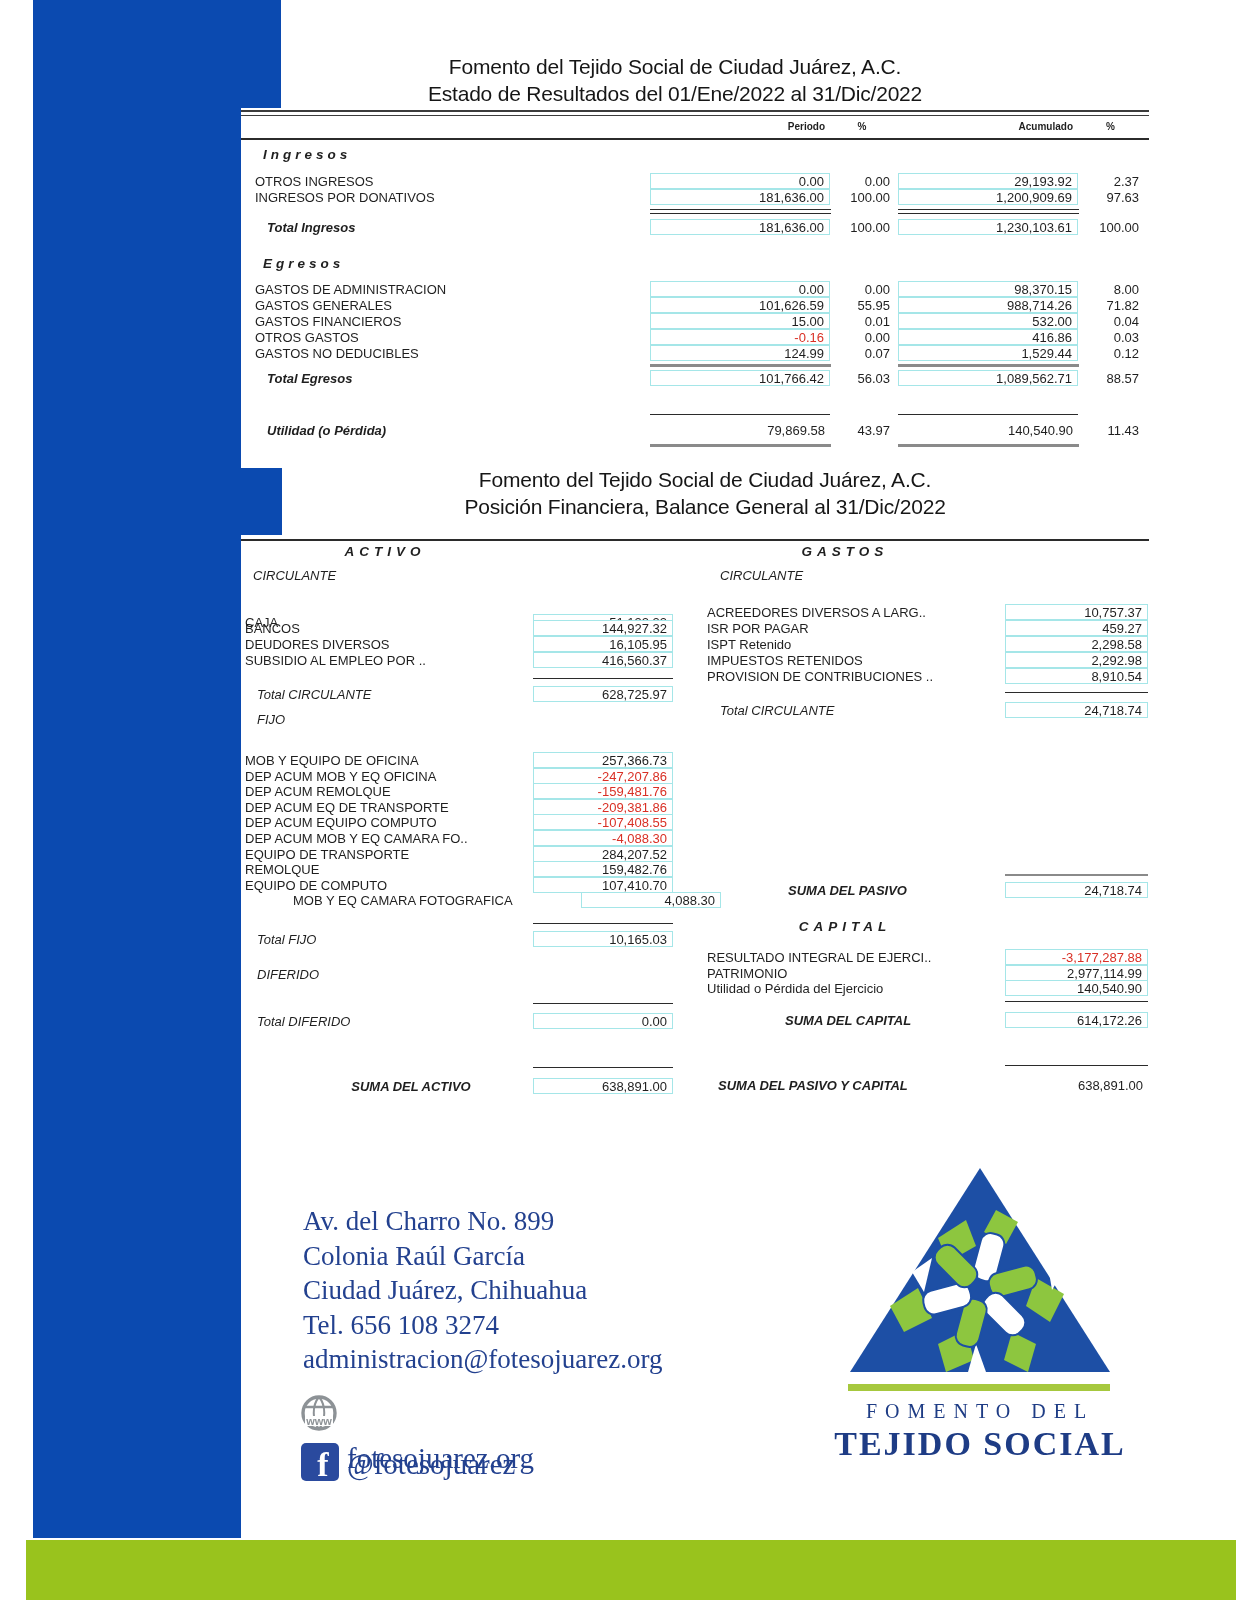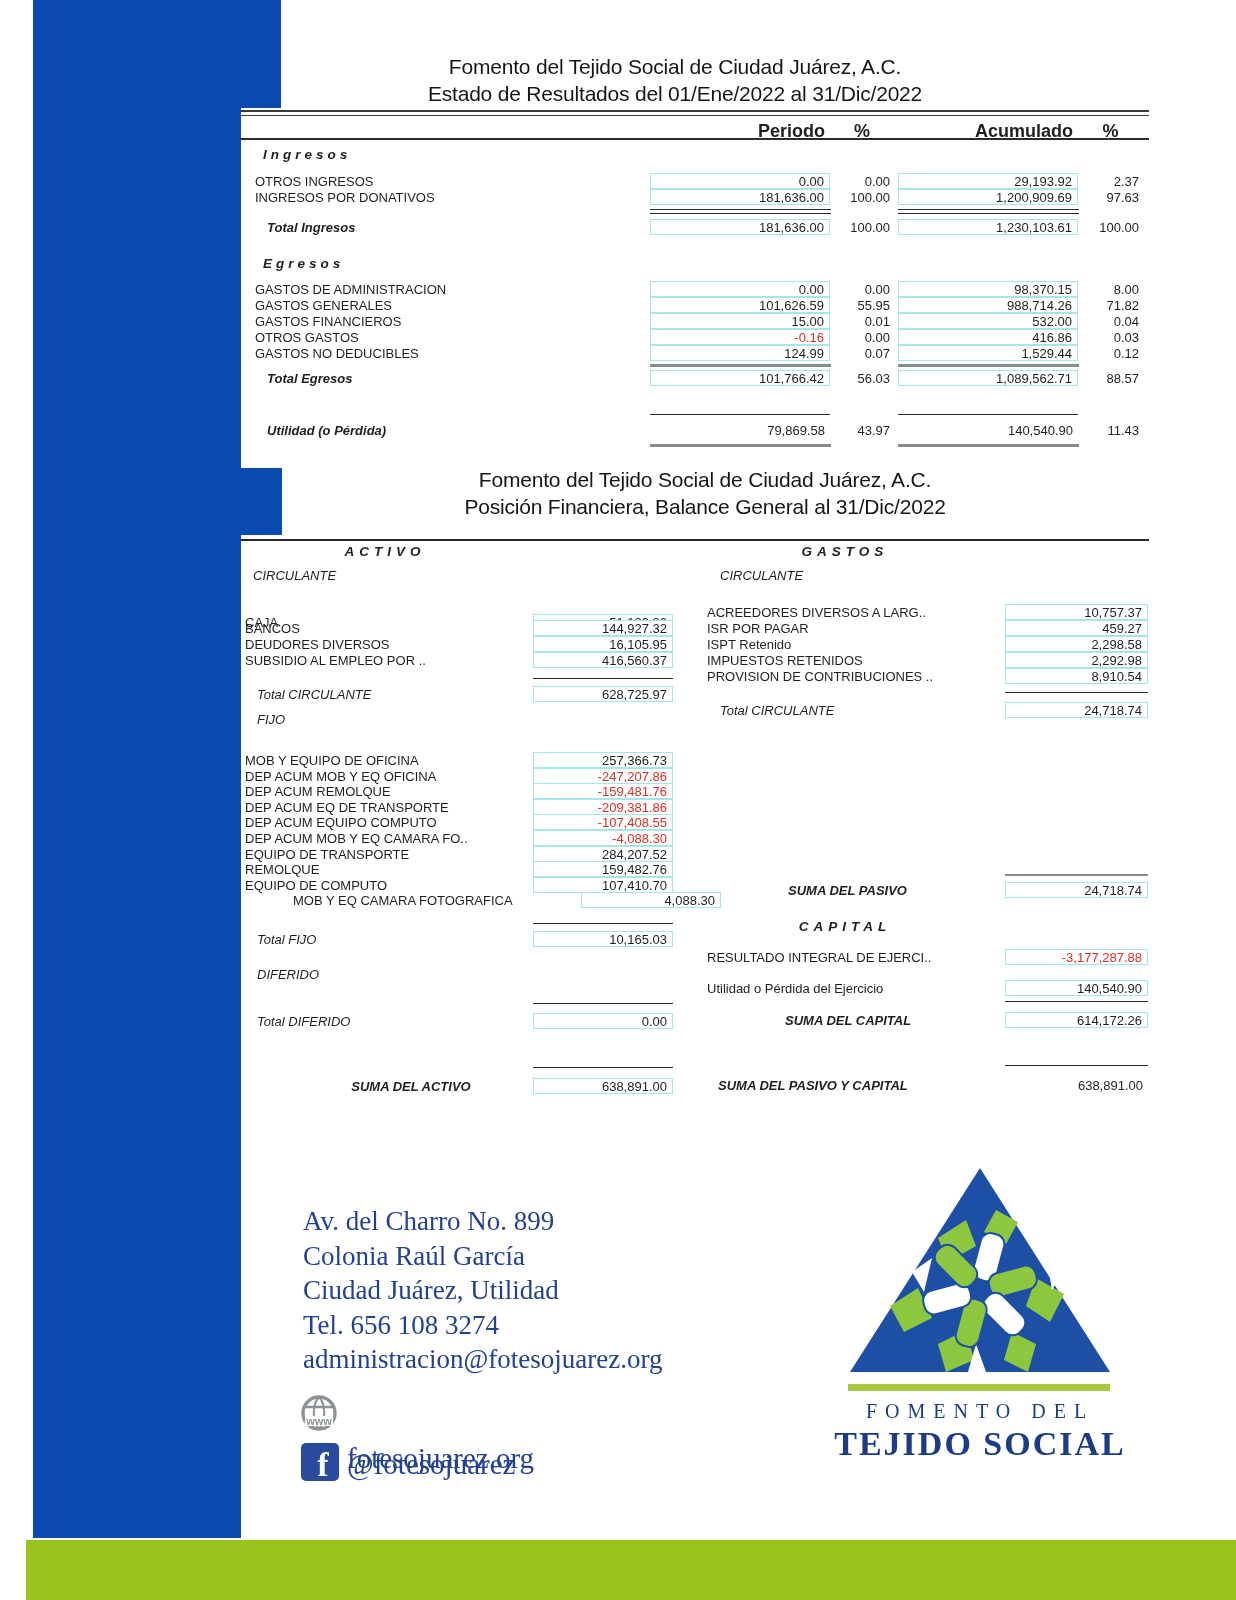--- a/index.html
+++ b/index.html
@@ -29,21 +29,21 @@
   .neg{color:var(--negative);}
   .line{position:absolute;height:1px;background:var(--lineDark);}
   .dline{position:absolute;height:6px;border-top:2px solid #3c3c3c;border-bottom:1px solid #3c3c3c;}
   .dline2{position:absolute;height:5px;border-top:1px solid var(--lineDark);border-bottom:1px solid var(--lineDark);}
   .gline{position:absolute;height:3px;background:var(--lineGray);}
   .gline2{position:absolute;height:2px;background:var(--lineGray);}
   
   .c-per{left:409px;width:180px;} .c-p1{left:593px;width:56px;}
   .c-acu{left:657px;width:180px;} .c-p2{left:841px;width:57px;}
   .v-per{left:409px;width:175px;} .v-acu{left:657px;width:175px;}
-  .hdr{position:absolute;top:0;font-weight:bold;font-size:18px;}
+  .hdr{position:absolute;top:0;font-weight:bold;font-size:10px;}
   
   .b-lv{left:292px;width:140px;} .b-rv{left:764px;width:143px;}
   .rlbl{left:466px;}
   .footer-line{position:absolute;font-family:"Liberation Serif",serif;font-size:27px;color:var(--navy);white-space:nowrap;height:34px;}
   .weblink{position:absolute;font-family:"Liberation Serif",serif;font-size:29px;color:var(--navy);white-space:nowrap;}
 </style>
 </head>
 <body>
 
 <div class="page">
@@ -324,20 +324,24 @@
 
     <div class="cap" style="left:474px;top:384px;width:260px;">CAPITAL</div>
 
     <div class="abs" style="inset:0;">
 
         <div class="row" style="top: 415px;">
           <span class="lbl rlbl">RESULTADO INTEGRAL DE EJERCI..</span>
           <span class="box b-rv neg">-3,177,287.88</span>
         </div>
 
+        <div class="row" style="top: 430.5px;">
+          <span class="lbl rlbl">PATRIMONIO</span>
+          <span class="box b-rv">2,977,114.99</span>
+        </div>
 
         <div class="row" style="top: 446px;">
           <span class="lbl rlbl">Utilidad o Pérdida del Ejercicio</span>
           <span class="box b-rv">140,540.90</span>
         </div>
       </div>
     <div class="line" style="top:466px;left:764px;width:143px;"></div>
     <div class="row" style="top:478px;">
       <span class="lbl tlabel" style="left:544px;">SUMA DEL CAPITAL</span>
       <span class="box b-rv">614,172.26</span>
@@ -354,21 +358,21 @@
 
       <div class="footer-line" style="left: 303px; top: 1206px;">
         <span>Av. del Charro No. 899</span>
       </div>
 
       <div class="footer-line" style="left: 303px; top: 1240.5px;">
         <span>Colonia Raúl García</span>
       </div>
 
       <div class="footer-line" style="left: 303px; top: 1275px;">
-        <span>Ciudad Juárez, Utilidad</span>
+        <span>Ciudad Juárez, Chihuahua</span>
       </div>
 
       <div class="footer-line" style="left: 303px; top: 1309.5px;">
         <span>Tel. 656 108 3274</span>
       </div>
 
       <div class="footer-line" style="left: 303px; top: 1344px;">
         <span>administracion@fotesojuarez.org</span>
       </div>
     </div>

